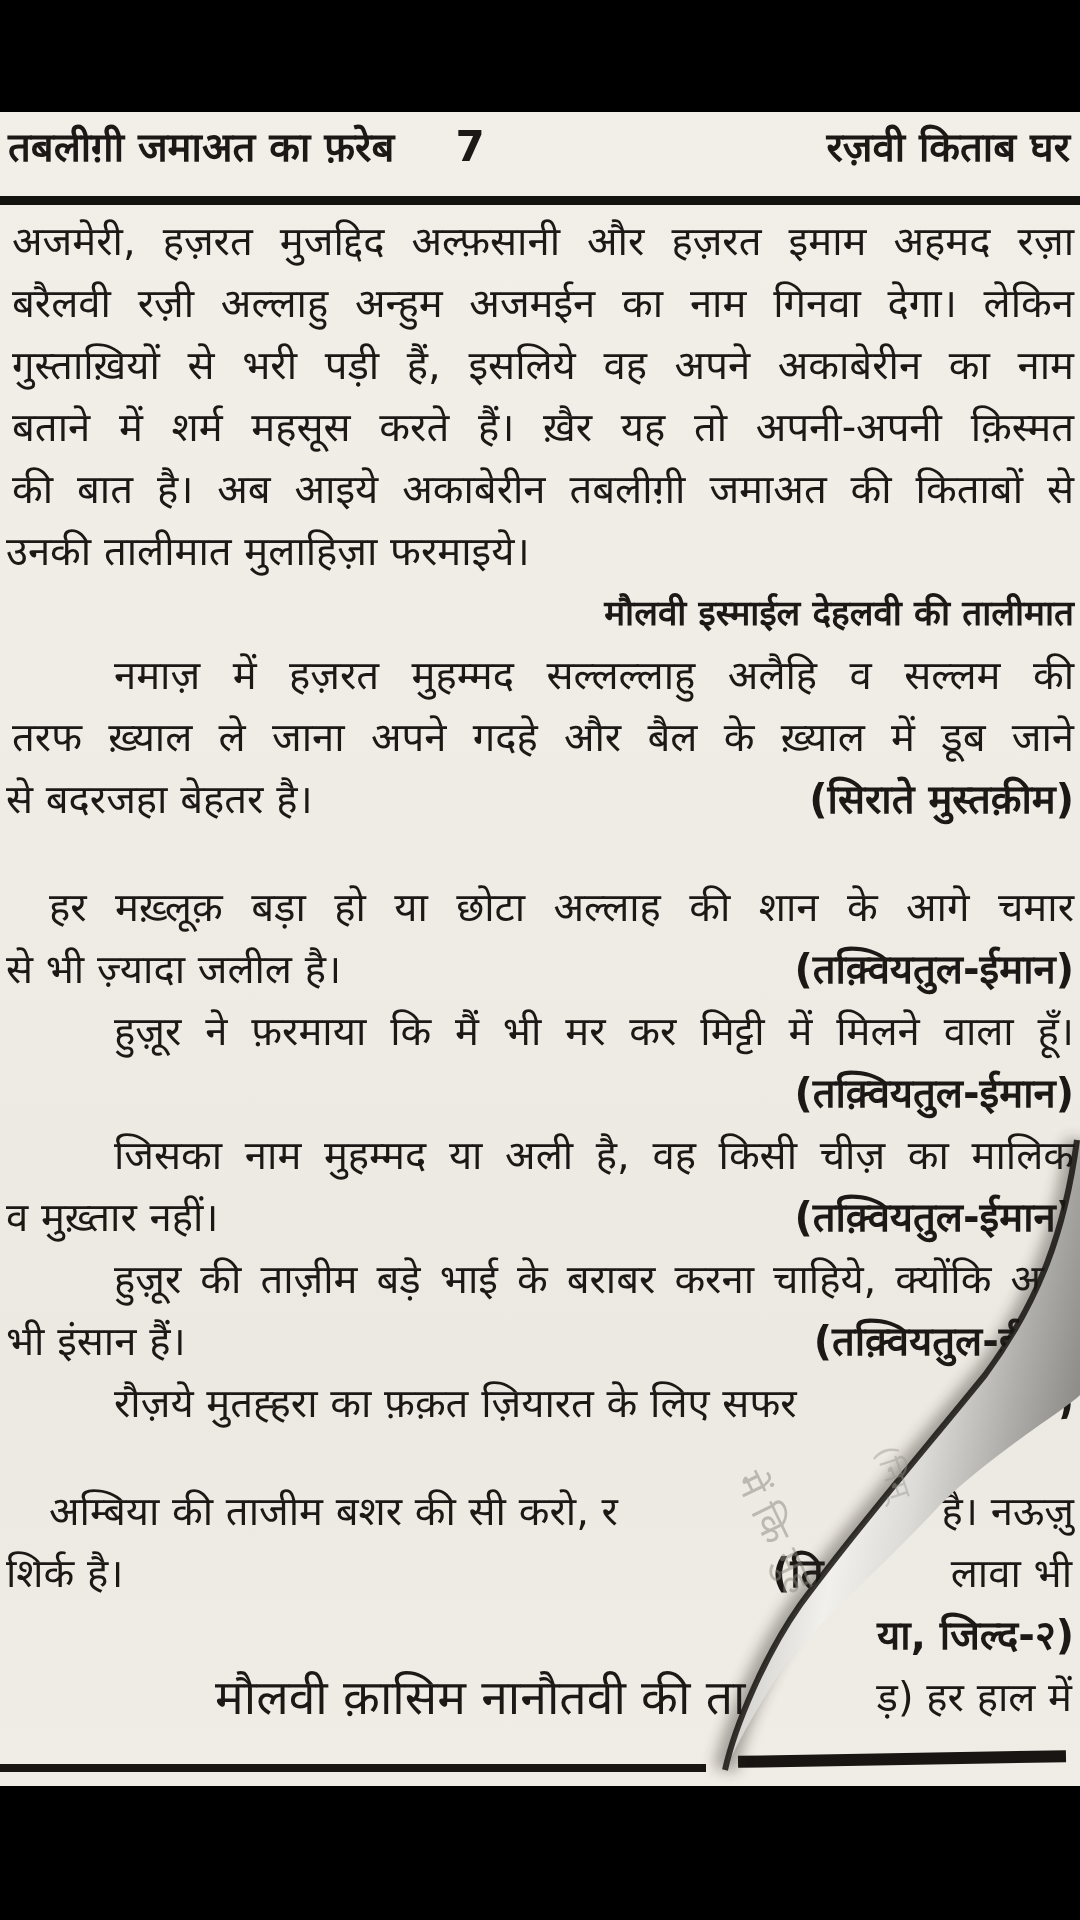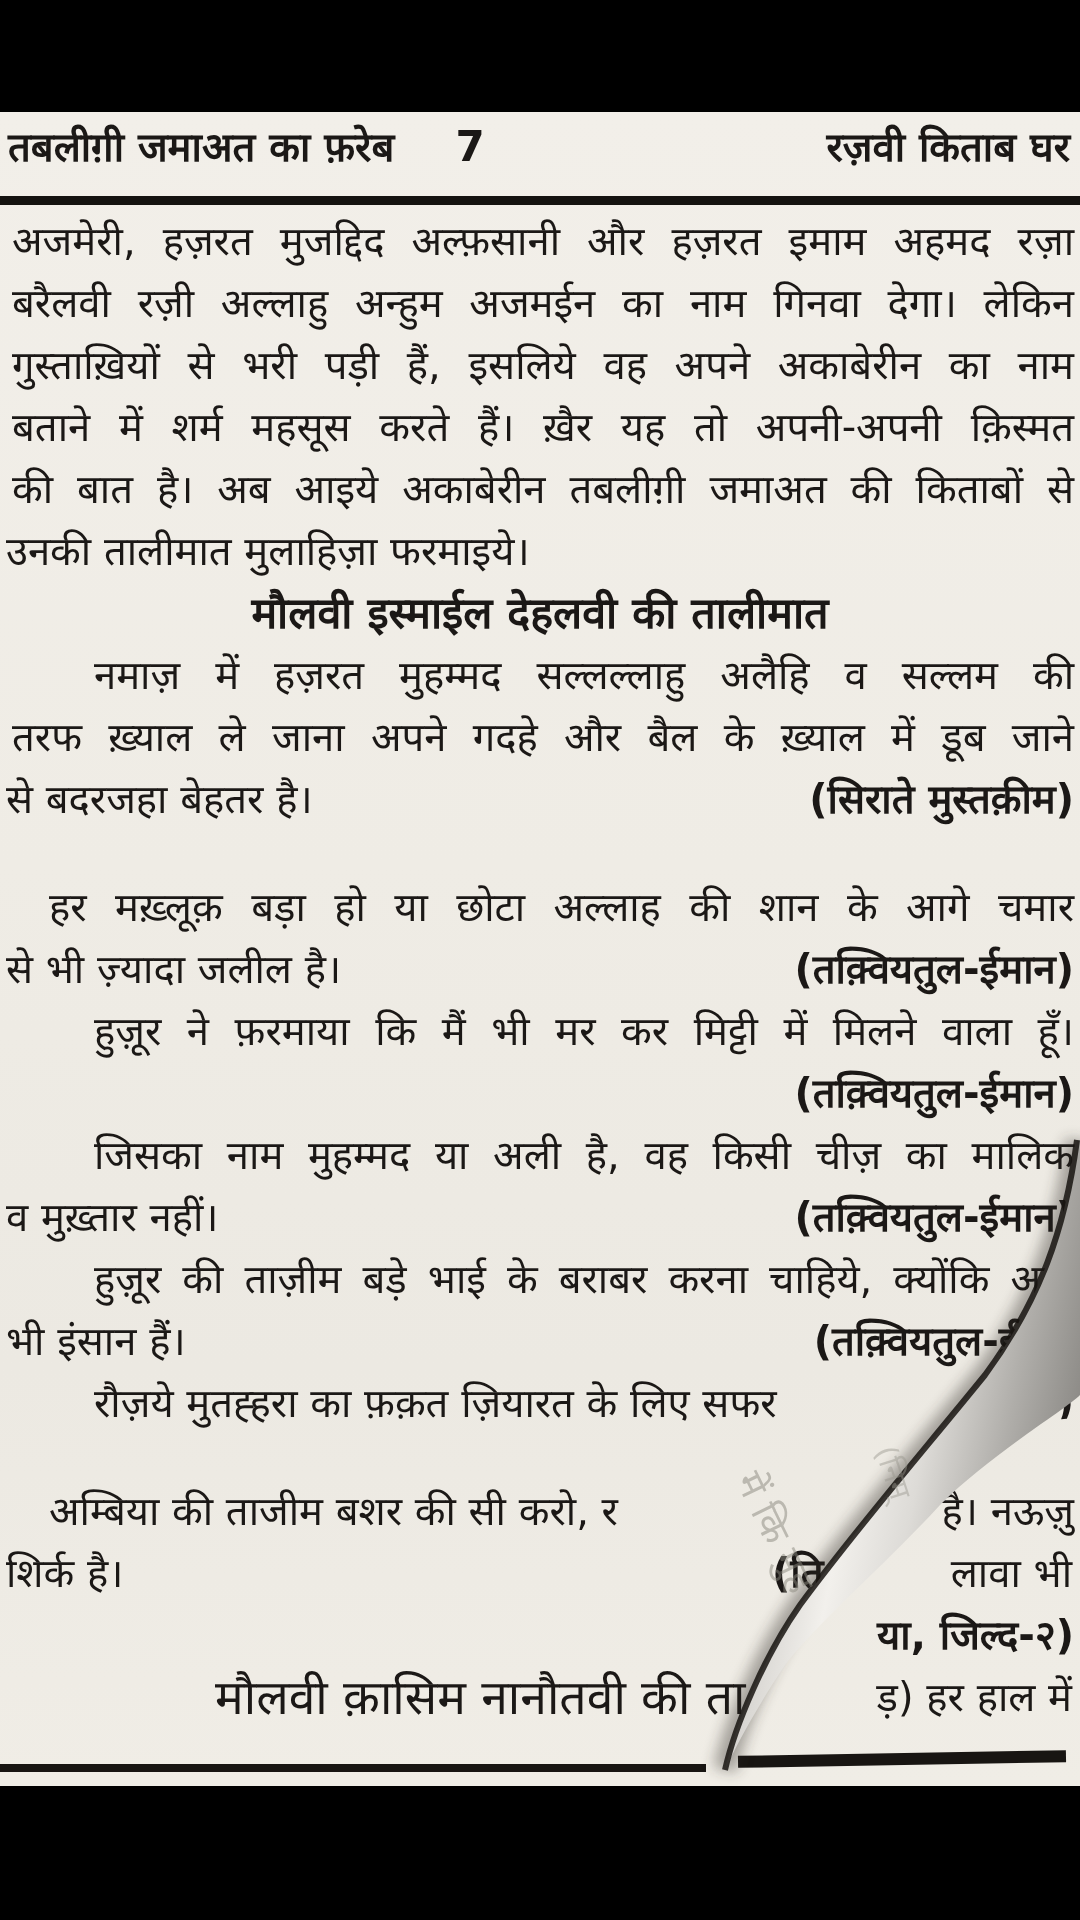--- a/index.html
+++ b/index.html
@@ -11,25 +11,25 @@
   .page{position:absolute;left:0;top:112px;width:1080px;height:1674px;color:#1b1816;
         background:linear-gradient(180deg,#f2efe9 0%,#efece5 45%,#ece9e2 75%,#f0ede6 100%);}
   .hdr{position:absolute;top:2px;left:0;right:0;height:66px;font-weight:bold;font-size:40px;line-height:66px;}
   .hdr .hl{position:absolute;left:8px;}
   .hdr .hn{position:absolute;left:415px;width:110px;text-align:center;font-size:42px;}
   .hdr .hr{position:absolute;right:10px;}
   .hrule{position:absolute;top:84px;left:0;width:1080px;height:9px;background:#151310;}
   .bodytxt{position:absolute;top:98px;left:0;width:1080px;}
   .row{position:relative;height:62px;line-height:62px;font-size:40px;padding:0 6px;white-space:nowrap;}
   .just{text-align:justify;text-align-last:justify;white-space:normal;padding-left:12px;}
-  .ind{padding-left:94px;}
+  .ind{padding-left:94px;margin-left:20px;}
   .ind2{padding-left:49px;margin-top:46px;}
   .flexr{display:flex;justify-content:space-between;align-items:baseline;gap:14px;}
   .cit{font-weight:bold;}
-  .hcenter{text-align:center;font-weight:bold;font-size:43px;}
+  .hcenter{text-align:right;font-weight:bold;font-size:35px;}
   .r{text-align:right;}
   .fragtilt{display:inline-block;transform:rotate(-7deg);}
   .h2span{position:absolute;left:215px;font-weight:normal;font-size:48px;}
   .f23{position:absolute;right:8px;}
   .f20m{position:absolute;left:772px;font-weight:bold;}
   .f20r{position:absolute;right:8px;}
   .rule-b1{position:absolute;left:0;top:1652px;width:706px;height:8px;background:#181512;}
   .rule-b2{position:absolute;left:738px;top:1641px;width:328px;height:12px;background:#181512;transform:rotate(-1deg);}
   .curlsvg{position:absolute;left:640px;top:988px;width:440px;height:700px;pointer-events:none;}
 </style>

